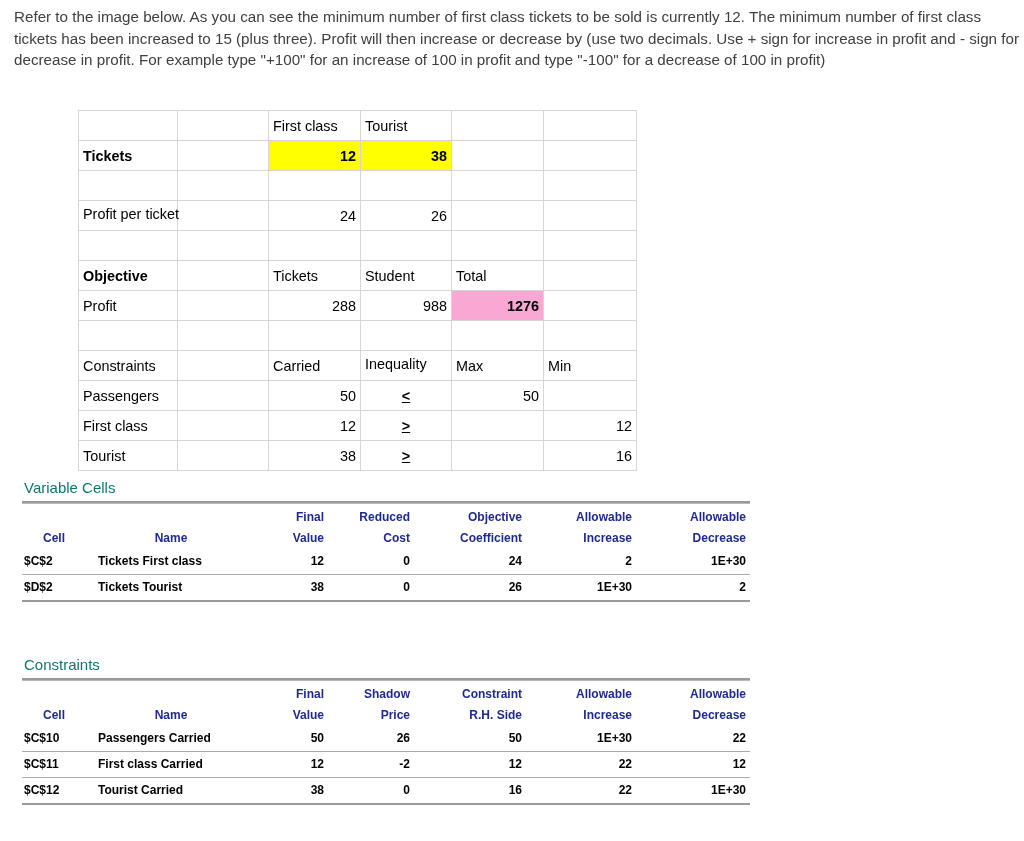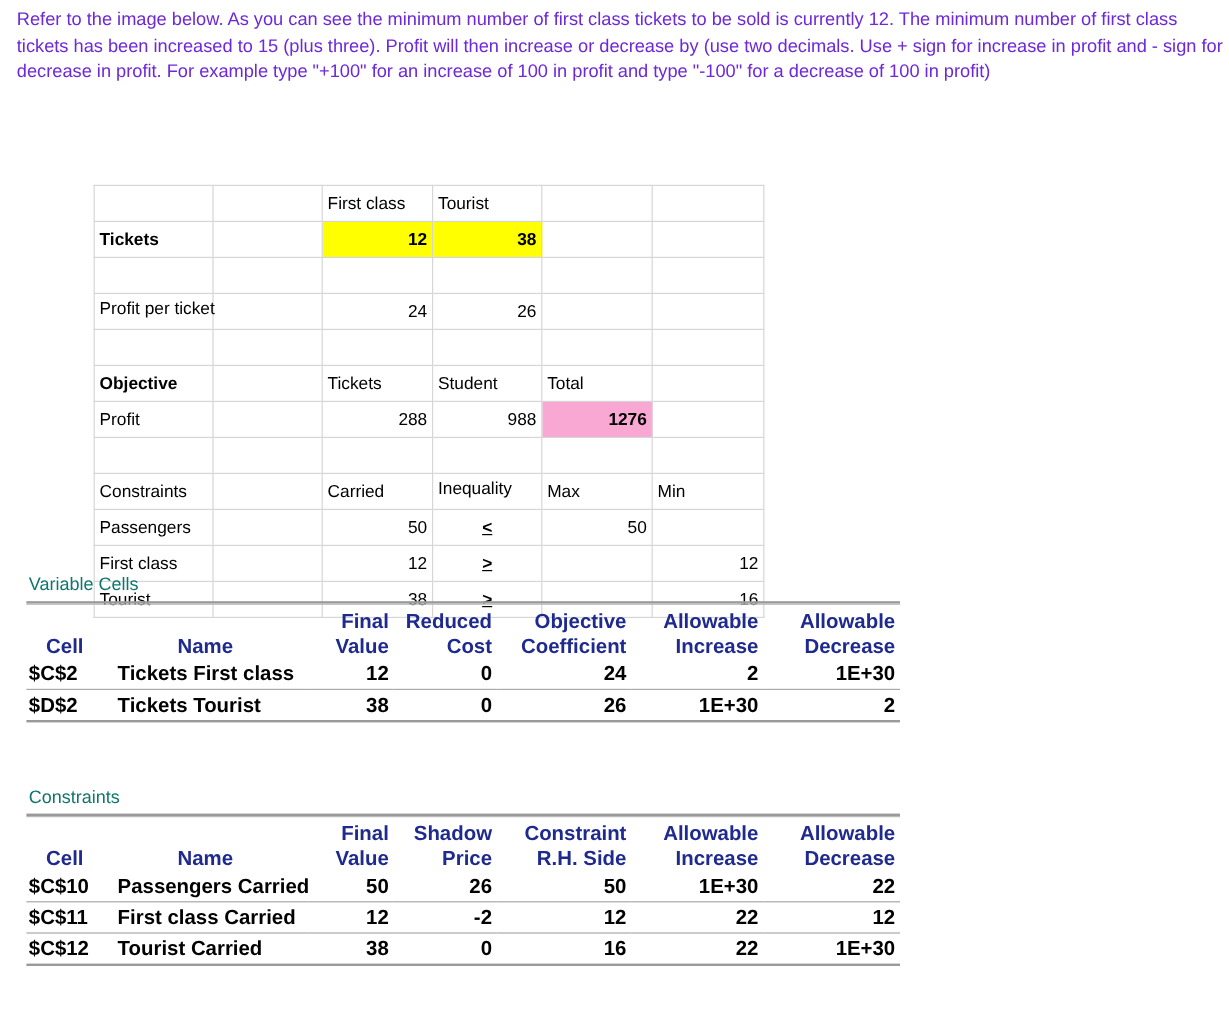--- a/index.html
+++ b/index.html
@@ -17,32 +17,31 @@
   }
 
   
   #prompt {
     position: absolute;
     left: 14px;
     top: 6px;
     width: 1006px;
     font-size: 15.2px;
     line-height: 21.5px;
-    color: #6d28d9;
+    color: #404040;
   }
 
   
   #sheet {
     position: absolute;
     left: 78px;
     top: 110px;
     border-collapse: collapse;
     table-layout: fixed;
     font-size: 14.4px;
-    margin-top: 44px;
   }
   #sheet td {
     border: 1px solid #d6d6d6;
     height: 29px;
     padding: 0 4px;
     overflow: visible;
     white-space: nowrap;
     vertical-align: middle;
   }
   #sheet col.c-a { width: 99px; }
@@ -78,21 +77,21 @@
   }
   .rule-bottom {
     height: 0;
     border-top: 2px solid #9a9a9a;
   }
 
   table.rpt {
     width: 100%;
     border-collapse: collapse;
     table-layout: fixed;
-    font-size: 17px;
+    font-size: 12px;
   }
   table.rpt col.r-cell { width: 68px; }
   table.rpt col.r-name { width: 166px; }
   table.rpt col.r-v1   { width: 72px; }
   table.rpt col.r-v2   { width: 86px; }
   table.rpt col.r-v3   { width: 112px; }
   table.rpt col.r-v4   { width: 110px; }
   table.rpt col.r-v5   { width: 114px; }
 
   table.rpt th {

